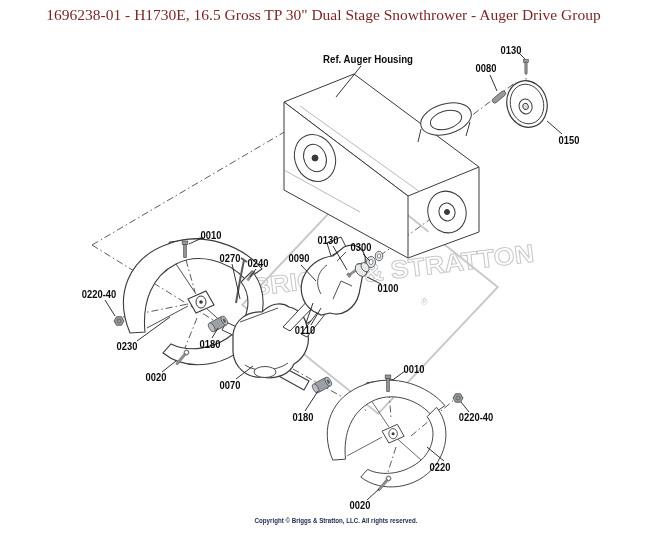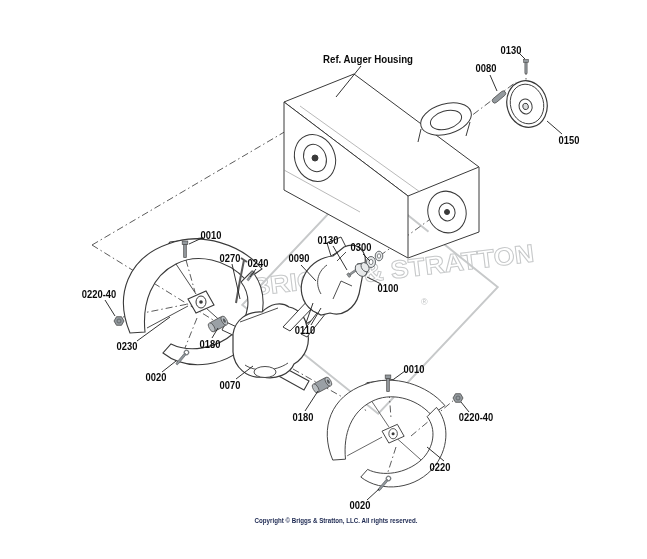--- a/index.html
+++ b/index.html
@@ -13,20 +13,21 @@
   .ref-label{position:absolute;transform:translate(-50%,-50%) scaleX(0.88);
            font-weight:bold;font-size:11px;color:#0a0a0a;white-space:nowrap;z-index:5;}
   .copyright{position:absolute;top:517px;left:336px;transform:translateX(-50%) scaleX(0.95);
            font-size:6.5px;font-weight:bold;color:#1b2750;white-space:nowrap;z-index:5;}
 </style>
 </head>
 <body>
 
 <div class="page">
 
+  <div class="title">1696238-01 - H1730E, 16.5 Gross TP 30" Dual Stage Snowthrower - Auger Drive Group</div>
 
   <svg class="diagram" viewBox="0 0 647 559">
     <defs>
       <g id="auger-shape">
         <path d="M152,264 L170,242 L202,238 L186,260 Z" fill="#fff" stroke="#3a3a3a" stroke-width="1.1"></path>
         <path d="M130,333 C114,295 128,258 168,244 C202,231 242,245 262,269 L246,280 C227,259 197,253 176,264 C152,276 142,302 145,332 Z" fill="#fff" stroke="#3a3a3a" stroke-width="1.1"></path>
         <path d="M163,353 C187,372 229,368 251,339 C268,315 266,288 252,271 L241,282 C252,296 250,318 234,333 C216,349 189,353 171,344 Z" fill="#fff" stroke="#3a3a3a" stroke-width="1.1"></path>
         <path d="M176,264 L196,294 M234,333 L206,308 M147,328 L188,306" fill="none" stroke="#3a3a3a" stroke-width="0.9"></path>
         <path d="M188,299 L206,291 L214,305 L196,313 Z" fill="#fff" stroke="#3a3a3a" stroke-width="1.1"></path>
         <ellipse cx="201" cy="302" rx="5" ry="6" fill="#fff" stroke="#3a3a3a" stroke-width="1"></ellipse>

